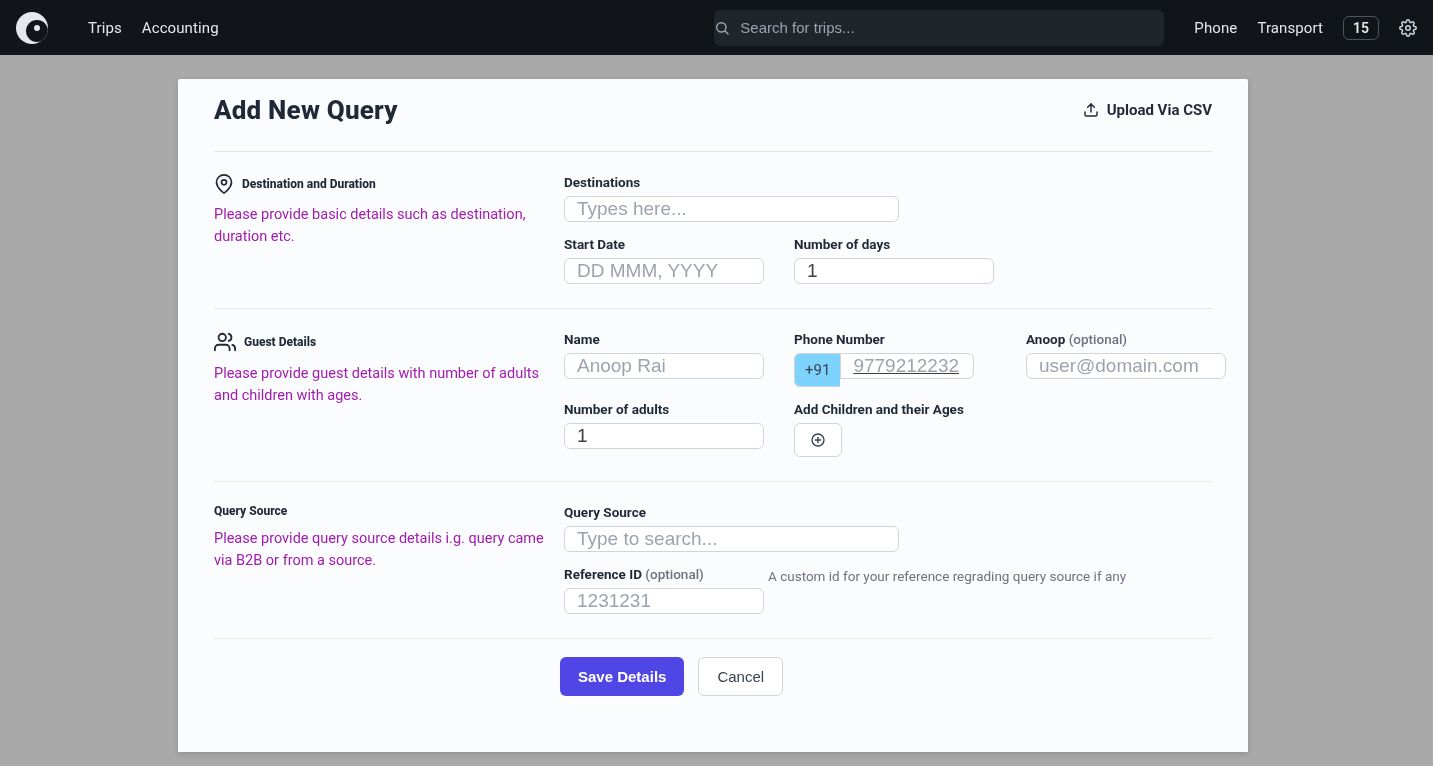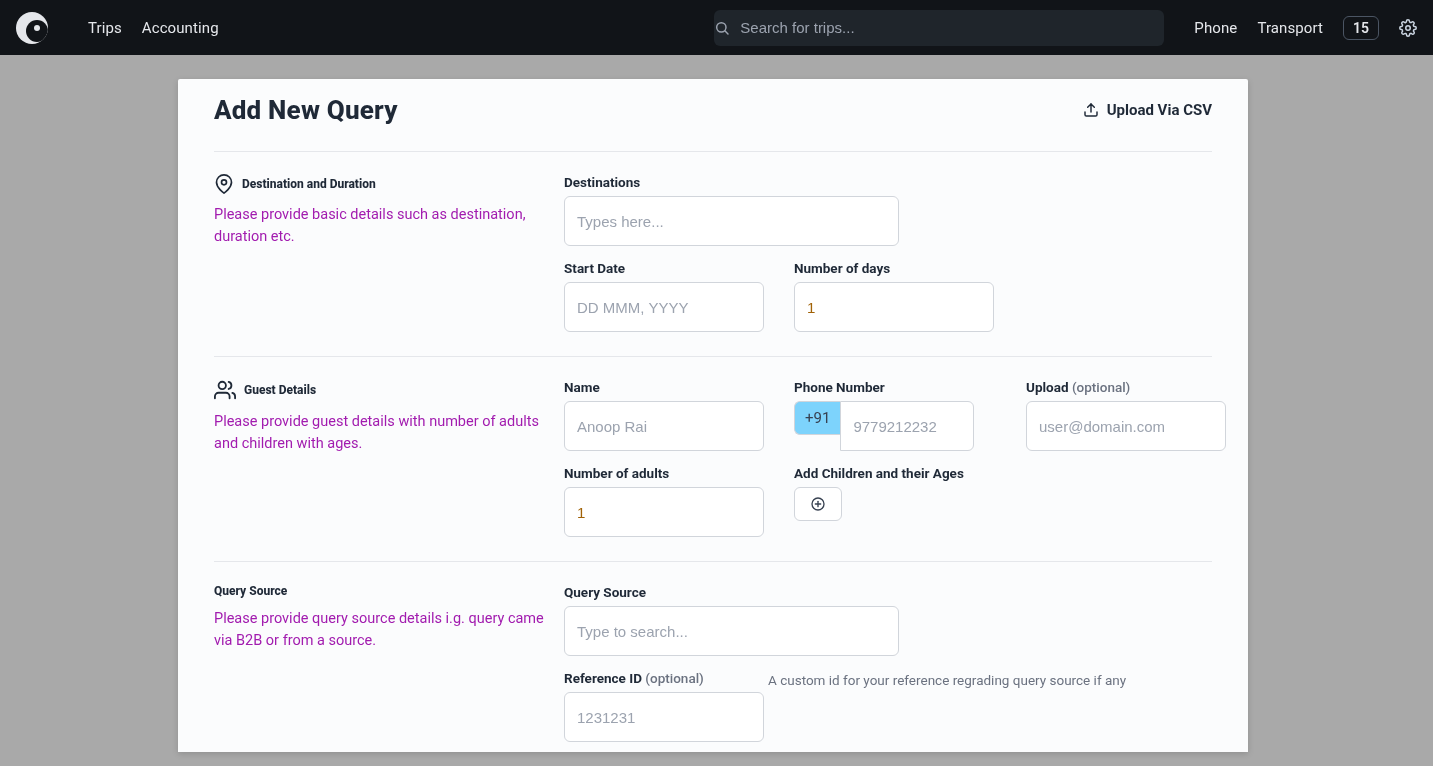--- a/index.html
+++ b/index.html
@@ -131,27 +131,27 @@
   }
   .section-desc {
     color: #a21caf; font-size: 14.5px; line-height: 1.5;
   }
   .section-right { flex: 1; }
   .fields-row { display: flex; gap: 30px; margin-bottom: 14px; flex-wrap: nowrap; }
   .field { display: flex; flex-direction: column; gap: 6px; }
   .label { font-size: 13.5px; font-weight: 700; color: #1f2937; }
   .label .optional { font-weight: 500; color: #6b7280; }
   .input {
-    height: 50px;
+    height: 26px;
     border: 1px solid #d1d5db;
     border-radius: 6px;
     background: #ffffff;
     padding: 0 12px;
-    font-size: 15px;
-    color: #a16207;
+    font-size: 19px;
+    color: #404040;
     outline: none;
   }
   .input::placeholder { color: #9ca3af; }
   .help-text { font-size: 13.5px; color: #6b7280; margin-top: 2px; }
 
   .phone-group { display: flex; }
   .phone-prefix {
     height: 34px;
     border: 1px solid #d1d5db;
     border-right: none;
@@ -286,26 +286,26 @@
     <div class="section-right">
       <div class="fields-row">
         <div class="field" style="width:200px">
           <div class="label">Name</div>
           <input class="input" type="text" placeholder="Anoop Rai" style="">
         </div>
         <div class="field" style="width:176px">
           <div class="label">Phone Number</div>
           <div class="phone-group">
             <div class="phone-prefix">+91</div>
-            <input class="input phone-input" style="width: 134px;" type="text" placeholder="9779212232">
+            <input class="input phone-input" style="width: 134px; text-decoration: underline;" type="text" placeholder="9779212232">
           </div>
         </div>
         <div class="field" style="width:200px; margin-left:26px;">
           <div class="label">
-            <span>Upload</span> <span class="optional">(optional)</span>
+            <span>Anoop</span> <span class="optional">(optional)</span>
           </div>
           <input class="input" type="text" placeholder="user@domain.com" style="">
         </div>
       </div>
       <div class="fields-row" style="margin-bottom:0">
         <div class="field" style="width:200px">
           <div class="label">Number of adults</div>
           <input class="input" type="text" value="1" style="">
         </div>
         <div class="field">
@@ -345,15 +345,15 @@
           </div>
           <input class="input" type="text" placeholder="1231231" style="">
         </div>
         <div class="help-text">A custom id for your reference regrading query source if any</div>
       </div>
     </div>
   </div>
 
   <div class="actions">
     <button class="btn-primary">Save Details</button>
-    <button class="btn-secondary">Start</button>
+    <button class="btn-secondary">Cancel</button>
   </div>
 </div>
 
 </body></html>

